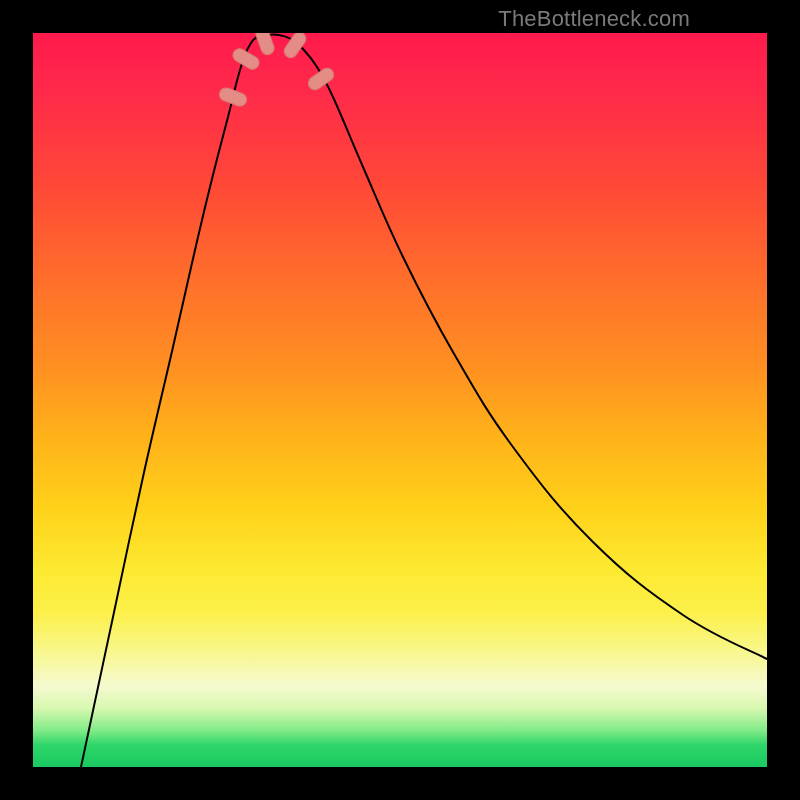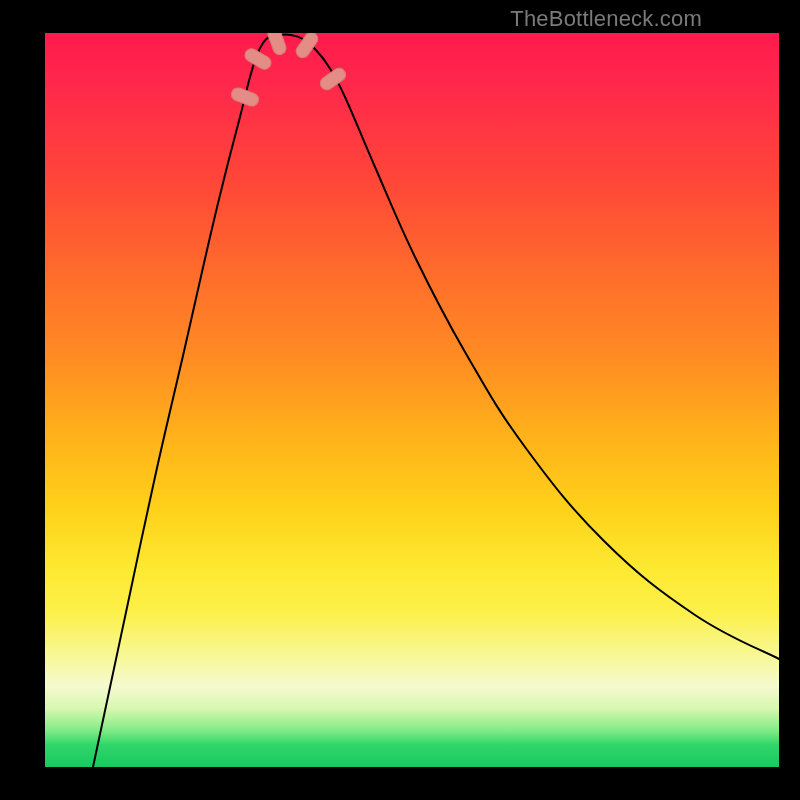--- a/index.html
+++ b/index.html
@@ -6,21 +6,21 @@
     margin: 0;
     padding: 0;
     width: 800px;
     height: 800px;
     background: #000;
     overflow: hidden;
     font-family: Arial, Helvetica, sans-serif;
   }
   .frame {
     position: absolute;
-    left: 12px;
+    left: 0;
     top: 0;
     width: 700px;
     height: 800px;
     background: #000;
   }
   .plot {
     position: absolute;
     left: 33px;
     top: 33px;
     width: 734px;

